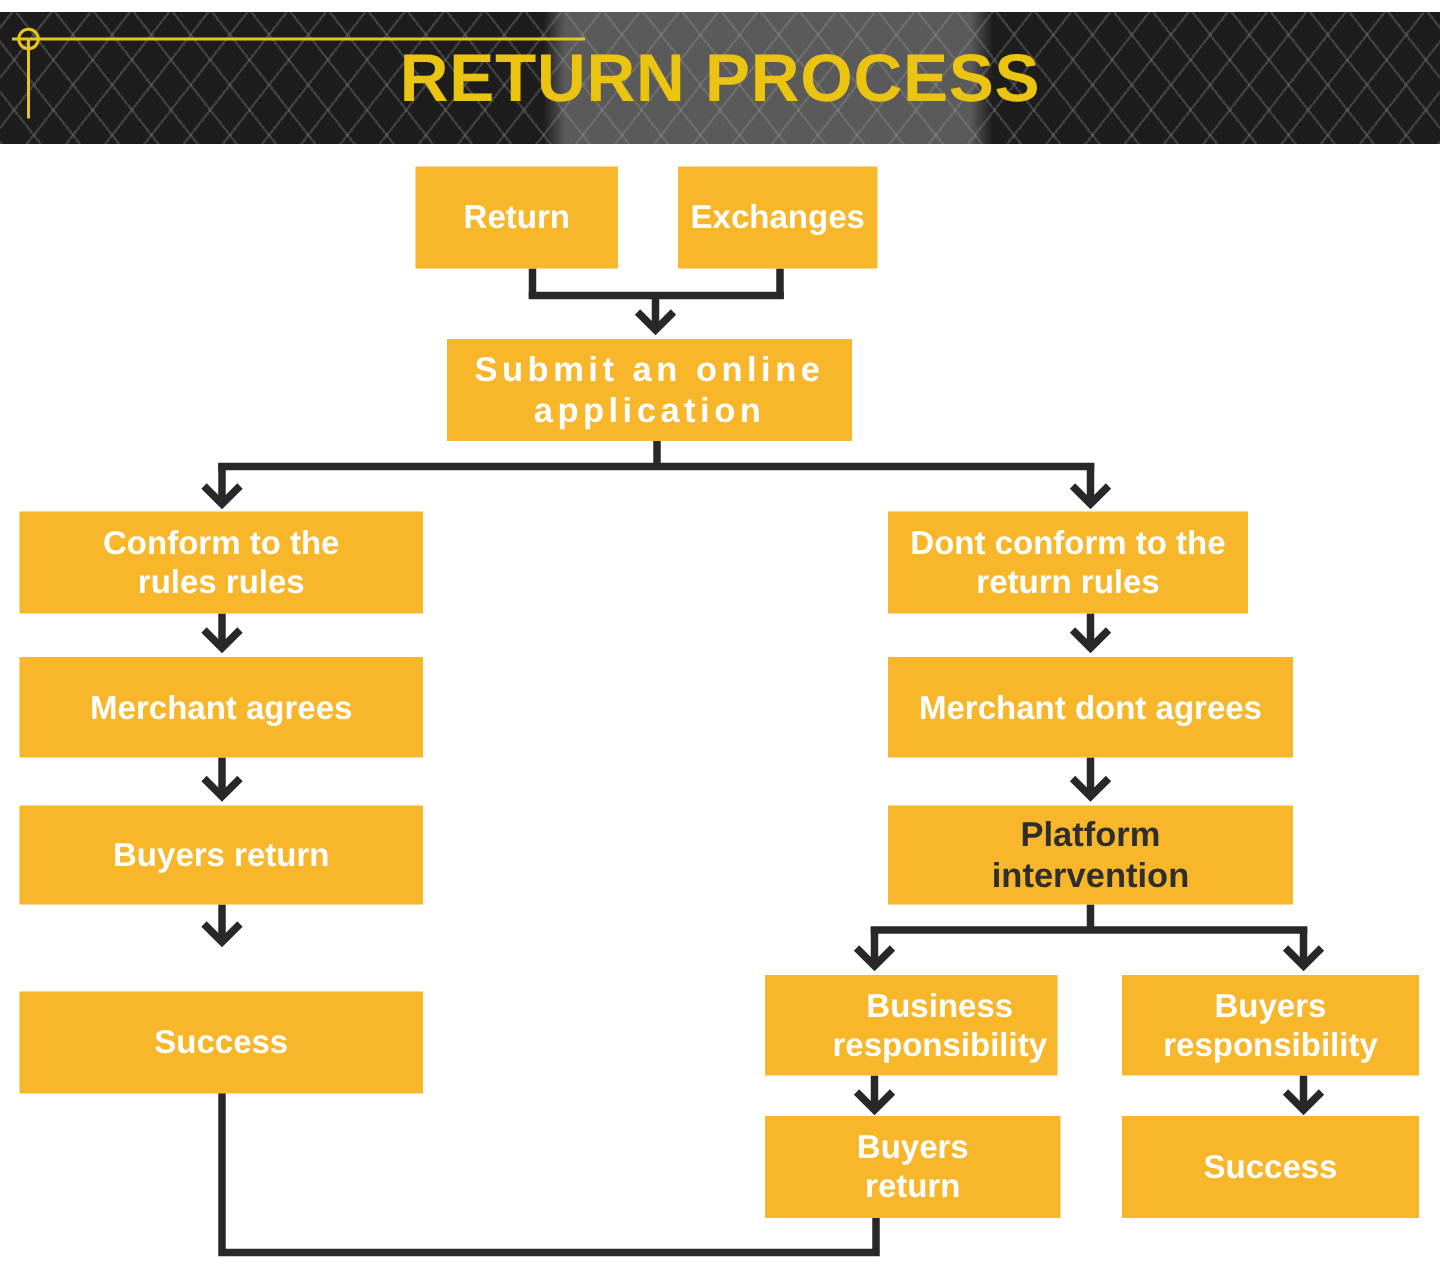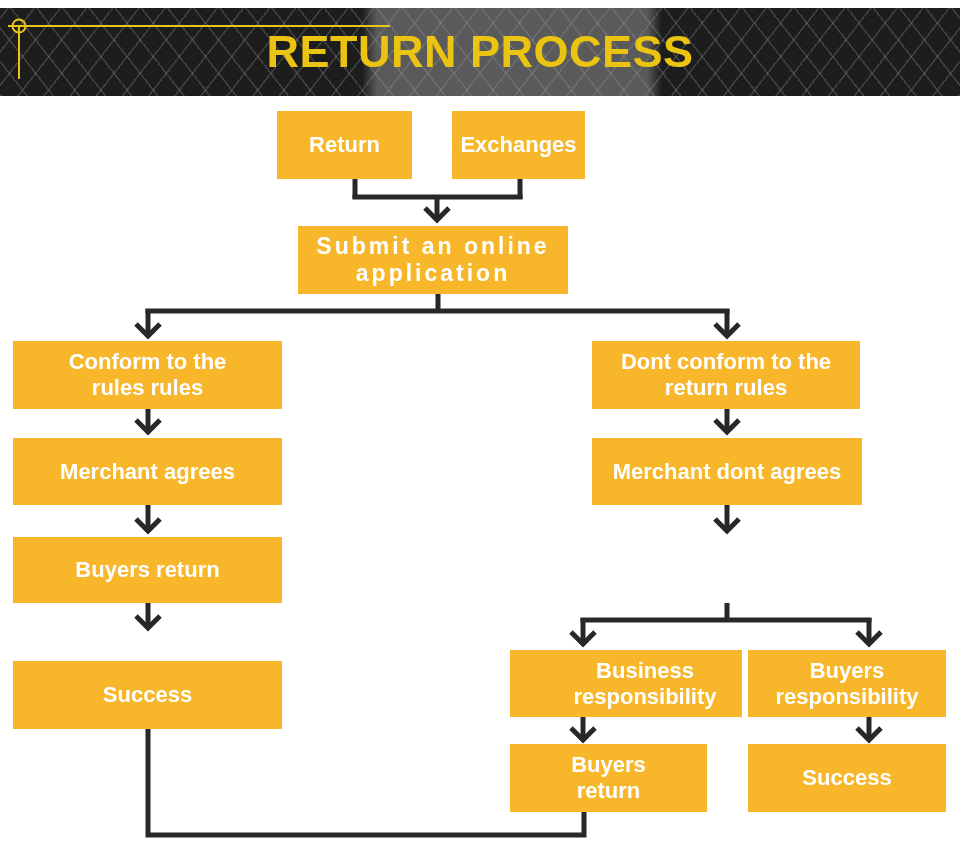--- a/index.html
+++ b/index.html
@@ -94,27 +94,29 @@
         <path d="M583 717 L583 740" class="edge" marker-end="url(#chevron)"></path>
         <path d="M869 717 L869 740" class="edge" marker-end="url(#chevron)"></path>
         <path d="M584 812 L584 835 L148 835 L148 707" class="edge" marker-end="url(#chevron)"></path>
       </svg>
   <div class="node" style="left: 277px; top: 111px; width: 135px; height: 68px;">Return</div>
       <div class="node" style="left: 452px; top: 111px; width: 133px; height: 68px;">Exchanges</div>
       <div class="node spaced" style="left: 298px; top: 226px; width: 270px; height: 68px;">Submit an online
 application</div>
       <div class="node" style="left: 13px; top: 341px; width: 269px; height: 68px;">Conform to the
 rules rules</div>
-      <div class="node" style="left: 592px; top: 341px; width: 268px; height: 68px;">Dont conform to the
+      <div class="node" style="left: 592px; top: 341px; width: 240px; height: 68px;">Dont conform to the
 return rules</div>
       <div class="node" style="left: 592px; top: 438px; width: 270px; height: 67px;">Merchant dont agrees</div>
       <div class="node" style="left: 13px; top: 438px; width: 269px; height: 67px;">Merchant agrees</div>
       <div class="node" style="left: 13px; top: 537px; width: 269px; height: 66px;">Buyers return</div>
+      <div class="node dark" style="left: 592px; top: 537px; width: 270px; height: 66px;">Platform
+intervention</div>
       <div class="node" style="left: 13px; top: 661px; width: 269px; height: 68px;">Success</div>
-      <div class="node" style="left: 510px; top: 650px; width: 232px; height: 67px; padding-left: 38px;">Business
+      <div class="node" style="left: 510px; top: 650px; width: 195px; height: 67px; padding-left: 38px;">Business
 responsibility</div>
       <div class="node" style="left: 748px; top: 650px; width: 198px; height: 67px;">Buyers
 responsibility</div>
       <div class="node" style="left: 510px; top: 744px; width: 197px; height: 68px;">Buyers
 return</div>
       <div class="node" style="left: 748px; top: 744px; width: 198px; height: 68px;">Success</div>
     </div>
 
 </div>
 

